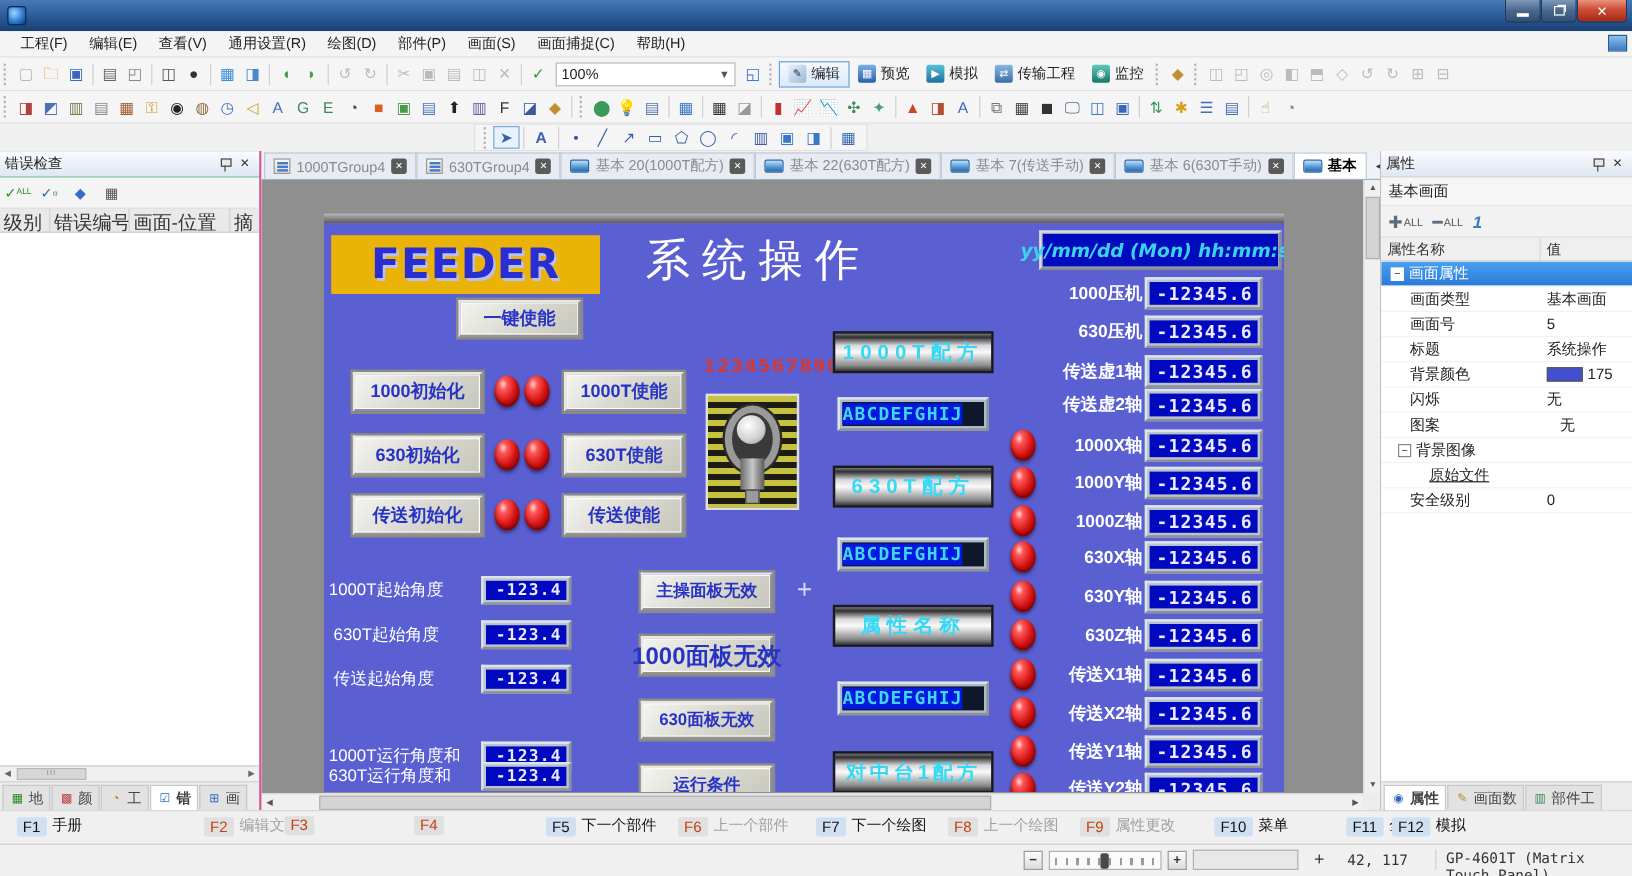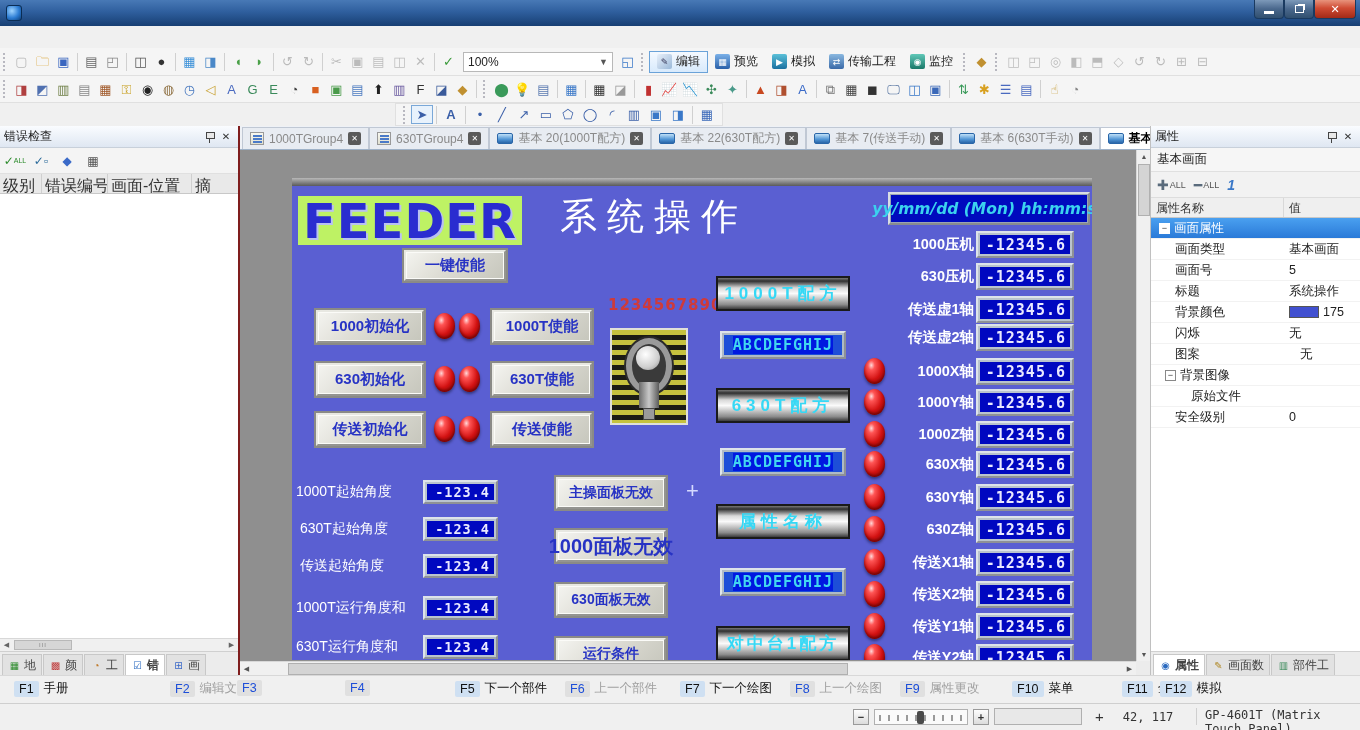--- a/index.html
+++ b/index.html
@@ -51,21 +51,21 @@
     justify-content:center;color:#fff;font-size:9px;}
   .mode-btn.active{border:1px solid #6aa2d8;background:linear-gradient(180deg,#f4f9ff,#d8eafc);}
   .tools-row{margin-left:395px;display:flex;align-items:center;background:#f5f5f5;
     border:1px solid #e0e0e0;height:23px;padding:0 4px;}
   .tool-icon{width:22px;height:19px;display:flex;align-items:center;justify-content:center;
     color:#3a5fa8;font-size:13px;}
   .tool-icon.sel{border:1px solid #7aa8d8;background:#e8f2fc;}
   
   .main{position:absolute;left:0;top:126px;width:1360px;height:549px;display:flex;}
   
-  .left-panel{width:240px;background:#22c55e;border-right:2px solid #7f1d1d;display:flex;flex-direction:column;}
+  .left-panel{width:218px;background:#22c55e;border-right:2px solid #ec4899;display:flex;flex-direction:column;}
   .panel-header{height:22px;background:linear-gradient(180deg,#fafcff,#dfe7f2);
     border-bottom:1px solid #c8d0da;display:flex;align-items:center;padding:0 4px;font-size:12px;color:#222;}
   .panel-header .ph-title{flex:1;}
   .ph-btn{width:16px;height:15px;display:flex;align-items:center;justify-content:center;
     color:#333;font-size:10px;font-weight:bold;}
   .pin-icon{position:relative;width:12px;height:12px;}
   .pin-icon::before{content:"";position:absolute;left:2px;top:1px;width:7px;height:5px;border:1px solid #444;background:#e8e8e8;}
   .pin-icon::after{content:"";position:absolute;left:5px;top:7px;width:1px;height:5px;background:#444;}
   .err-toolbar{height:26px;display:flex;align-items:center;gap:6px;padding:0 5px;background:#f4f4f4;border-bottom:1px solid #e0e0e0;}
   .err-ico{width:20px;height:18px;display:flex;align-items:center;justify-content:center;font-size:12px;}
@@ -99,43 +99,43 @@
   .vscroll{position:absolute;right:0;top:0;bottom:14px;width:14px;background:#f0f0f0;border-left:1px solid #d8d8d8;}
   .vthumb{position:absolute;left:1px;top:14px;width:12px;height:52px;background:#d4d4d4;border:1px solid #b0b0b0;}
   .varrow{position:absolute;left:0;width:14px;height:13px;display:flex;align-items:center;justify-content:center;font-size:7px;color:#555;}
   .hscroll{position:absolute;left:0;bottom:0;right:14px;height:14px;background:#f0f0f0;border-top:1px solid #d8d8d8;}
   .hthumb{position:absolute;top:1px;left:48px;width:560px;height:12px;background:#d4d4d4;border:1px solid #b0b0b0;}
   .harrow{position:absolute;top:0;width:13px;height:14px;display:flex;align-items:center;justify-content:center;font-size:7px;color:#555;}
   .corner{position:absolute;right:0;bottom:0;width:14px;height:14px;background:#ececec;}
   
   .screen-top-strip{position:absolute;left:52px;top:28px;width:800px;height:8px;background:linear-gradient(180deg,#b8b8b8,#5a5a5a);}
   .hmi{position:absolute;left:52px;top:36px;width:800px;height:474px;background:#5a5fd2;overflow:hidden;}
-  .hmi-logo{position:absolute;left:6px;top:10px;width:224px;height:49px;background:#bef264;
-    color:#2a2dd0;font-weight:900;font-size:48px;letter-spacing:1px;font-family:"DejaVu Sans",sans-serif;
+  .hmi-logo{position:absolute;left:6px;top:10px;width:224px;height:49px;background:#eab308;
+    color:#2a2dd0;font-weight:900;font-size:35px;letter-spacing:1px;font-family:"DejaVu Sans",sans-serif;
     display:flex;align-items:center;justify-content:center;text-shadow:2px 2px 0 #b9c1f2;}
   .hmi-title{position:absolute;left:268px;top:6px;color:#fff;font-size:37px;letter-spacing:10px;font-weight:500;}
   .hmi-clock{position:absolute;left:596px;top:6px;width:202px;height:33px;background:#9aa4b4;
     border:2px outset #d8dde4;display:flex;align-items:center;justify-content:center;padding:1px;}
   .hmi-clock-inner{width:100%;height:100%;background:#000abe;color:#3bd2ee;font-style:italic;font-weight:bold;
     font-size:15.5px;display:flex;align-items:center;justify-content:center;white-space:nowrap;font-family:"DejaVu Sans",sans-serif;}
   .hmi-btn{position:absolute;border:2px outset #e8e8e2;background:linear-gradient(135deg,#f4f4f0 0%,#dddcd4 45%,#c6c6bc 100%);
     box-shadow:0 0 0 2px #8a8a86, inset 0 0 0 1px #fbfbf8;color:#2733c4;font-weight:bold;
     display:flex;align-items:center;justify-content:center;font-size:15px;white-space:nowrap;}
   .lamp{position:absolute;width:21px;height:26px;border-radius:50%;
     background:radial-gradient(ellipse at 35% 28%,#ffd8d8 0%,#f55 18%,#d31212 55%,#7a0202 100%);
     box-shadow:0 2px 3px rgba(0,0,20,.45), inset 0 -2px 3px rgba(90,0,0,.7);}
   .num-display{position:absolute;background:#b9c3ce;border:2px outset #dde3ea;padding:2px;display:flex;}
   .num-inner{flex:1;background:#0008c0;color:#e9e9ff;font-family:"DejaVu Sans Mono",monospace;font-weight:bold;
     display:flex;align-items:center;justify-content:flex-end;padding-right:4px;font-size:15px;letter-spacing:1px;}
   .digits-preview{position:absolute;color:#cf3a3a;font-weight:bold;font-size:15px;letter-spacing:1px;font-family:"DejaVu Sans",sans-serif;}
   .recipe-btn{position:absolute;left:424px;width:134px;height:35px;border:2px solid #1a1a1a;
     background:linear-gradient(180deg,#777 0%,#303030 10%,#d8d8d8 32%,#fafafa 50%,#c9c9c9 66%,#8b8b8b 86%,#3a3a3a 100%);
     color:#35d8f5;font-weight:bold;font-size:17px;letter-spacing:5px;display:flex;align-items:center;justify-content:center;white-space:nowrap;}
   .recipe-display{position:absolute;left:428px;width:126px;height:28px;background:#aebac6;border:2px outset #dde3ea;padding:2px;display:flex;}
-  .recipe-inner{flex:1;background:#1d4ed8;display:flex;align-items:center;justify-content:center;}
+  .recipe-inner{flex:1;background:#0f172a;display:flex;align-items:center;}
   .recipe-text{background:#0018e0;color:#41d7f0;font-family:"DejaVu Sans Mono",monospace;font-weight:bold;font-size:15px;letter-spacing:1px;}
   .axis-row{position:absolute;left:572px;width:226px;height:27px;}
   .axis-lamp{left:0;top:0;}
   .axis-label{position:absolute;left:20px;top:4px;width:90px;text-align:right;color:#fff;font-size:14.5px;font-weight:bold;white-space:nowrap;}
   .axis-display{left:112px;top:0;width:98px;height:27px;}
   .angle-row{position:absolute;height:25px;}
   .angle-label{position:absolute;left:0;top:3px;color:#fff;font-size:14px;white-space:nowrap;}
   .angle-display{left:127px;top:0;width:75px;height:24px;}
   .angle-display .num-inner{font-size:13.5px;}
   .keyswitch{position:absolute;left:318px;top:142px;width:78px;height:97px;border:2px solid #e0e0d8;
@@ -159,27 +159,27 @@
   .prop-table{flex:1;background:#fff;overflow:hidden;font-size:12.5px;}
   .prop-row{display:flex;height:21px;align-items:center;border-bottom:1px solid #f2f2f2;}
   .prop-row .pr-name{width:133px;padding-left:24px;white-space:nowrap;overflow:hidden;}
   .prop-row .pr-value{flex:1;padding-left:5px;display:flex;align-items:center;gap:4px;white-space:nowrap;overflow:hidden;}
   .prop-row.group .pr-name{padding-left:8px;display:flex;align-items:center;gap:4px;}
   .prop-row.selected{background:linear-gradient(180deg,#4aa0f0,#2a7ad8);color:#fff;}
   .expand-box{width:11px;height:11px;border:1px solid #888;background:#fff;color:#333;font-size:9px;line-height:9px;
     display:flex;align-items:center;justify-content:center;flex:none;}
   .prop-row.selected .expand-box{border-color:#fff;}
   .color-swatch{width:30px;height:12px;border:1px solid #555;display:inline-block;}
-  .pr-indent2{padding-left:40px !important;}
+  .pr-indent2{padding-left:40px !important;text-decoration:underline;}
   .rp-bottom-tabs{height:24px;background:#ececec;border-top:1px solid #d0d0d0;display:flex;align-items:flex-end;gap:1px;padding:0 2px;}
   
   .fbar{position:absolute;left:0;top:675px;width:1360px;height:28px;background:#f0f0f0;border-top:1px solid #d8d8d8;}
   .fitem{position:absolute;top:4px;display:flex;align-items:center;gap:5px;font-size:12.5px;}
   .fkey{padding:1px 5px;background:#cfe0f2;color:#111;border-radius:2px;}
-  .fitem.disabled .fkey{background:#e0e0e0;color:#1d4ed8;}
+  .fitem.disabled .fkey{background:#e0e0e0;color:#c2410c;}
   .fitem .flabel{color:#111;}
   .fitem.disabled .flabel{color:#a0a0a0;}
   
   .statusbar{position:absolute;left:0;top:703px;width:1360px;height:27px;background:#f0f0f0;border-top:1px solid #cfcfcf;}
   .sb-group{position:absolute;top:4px;display:flex;align-items:center;gap:5px;}
   .sb-btn{width:16px;height:16px;border:1px solid #9a9a9a;background:linear-gradient(180deg,#fdfdfd,#dcdcdc);
     display:flex;align-items:center;justify-content:center;font-size:11px;font-weight:bold;color:#333;}
   .sb-slider{position:relative;width:94px;height:16px;border:1px solid #b0b0b0;background:#fafafa;}
   .sb-ticks{position:absolute;left:4px;right:4px;top:5px;height:6px;
     background:repeating-linear-gradient(90deg,#9a9a9a 0 2px,transparent 2px 9px);}
@@ -202,20 +202,32 @@
         </div>
       <div class="win-btn">
           <span class="glyph-restore"></span>
         </div>
       <div class="win-btn close">
           <span>✕</span>
         </div>
     </div>
   </div>
 
+  <div class="menubar">
+    <span class="menu-item">工程(F)</span>
+    <span class="menu-item">编辑(E)</span>
+    <span class="menu-item">查看(V)</span>
+    <span class="menu-item">通用设置(R)</span>
+    <span class="menu-item">绘图(D)</span>
+    <span class="menu-item">部件(P)</span>
+    <span class="menu-item">画面(S)</span>
+    <span class="menu-item">画面捕捉(C)</span>
+    <span class="menu-item">帮助(H)</span>
+    <span class="menubar-right"></span>
+  </div>
 
   <div class="toolbar tb1">
     <span class="tb-grip"></span>
     <span class="tb-icon" style="color:#b8b8b8">▢</span>
     <span class="tb-icon" style="color:#d8a030">🗀</span>
     <span class="tb-icon" style="color:#3a66c0">▣</span>
     <span class="tb-sep"></span>
     <span class="tb-icon" style="color:#666">▤</span>
     <span class="tb-icon" style="color:#888">◰</span>
     <span class="tb-sep"></span>
@@ -504,21 +516,21 @@
               <div class="num-display angle-display">
                   <div class="num-inner">-123.4</div>
                 </div>
             </div>
             <div class="angle-row" style="left:4px;top:368px;width:210px">
               <span class="angle-label" style="left:4px">传送起始角度</span>
               <div class="num-display angle-display">
                   <div class="num-inner">-123.4</div>
                 </div>
             </div>
-            <div class="angle-row" style="left:4px;top:410px;width:210px">
+            <div class="angle-row" style="left:4px;top:432px;width:210px">
               <span class="angle-label">1000T运行角度和</span>
               <div class="num-display angle-display">
                   <div class="num-inner">-123.4</div>
                 </div>
             </div>
             <div class="angle-row" style="left:4px;top:449px;width:210px">
               <span class="angle-label">630T运行角度和</span>
               <div class="num-display angle-display">
                   <div class="num-inner">-123.4</div>
                 </div>

